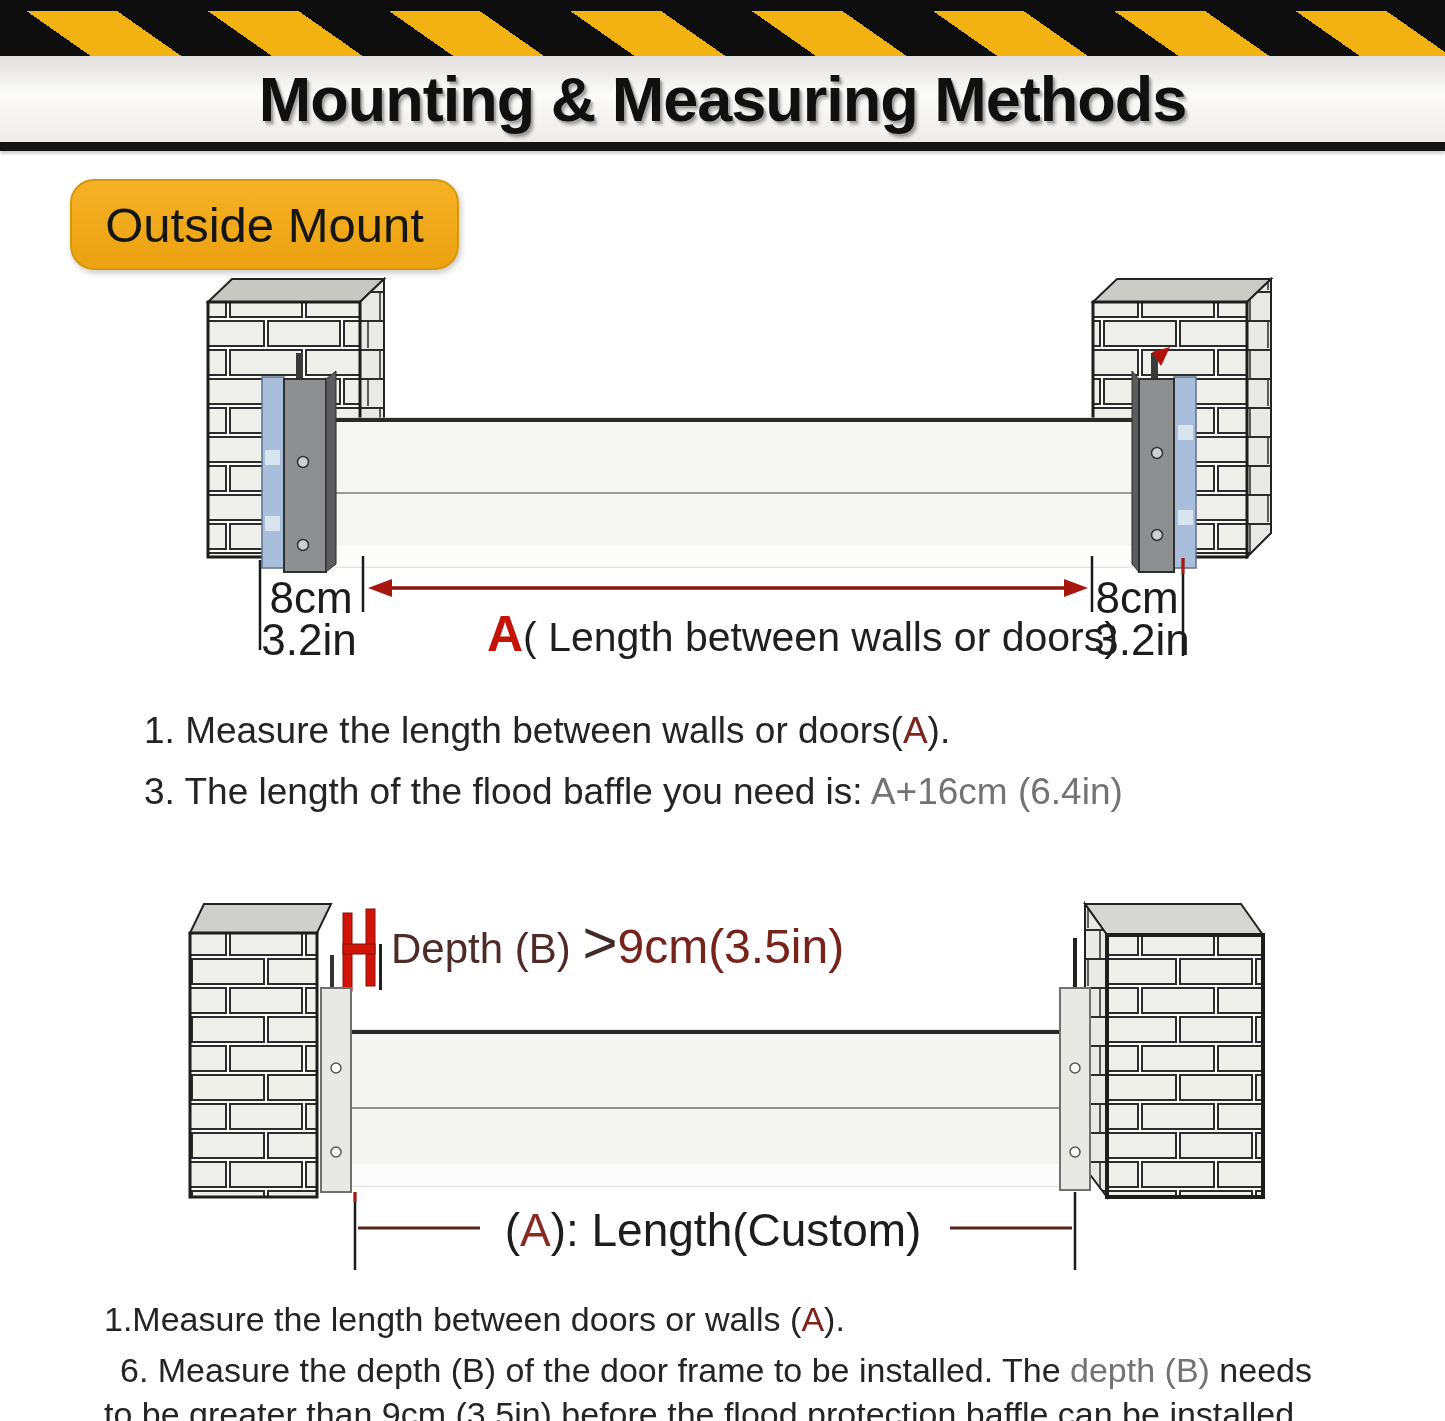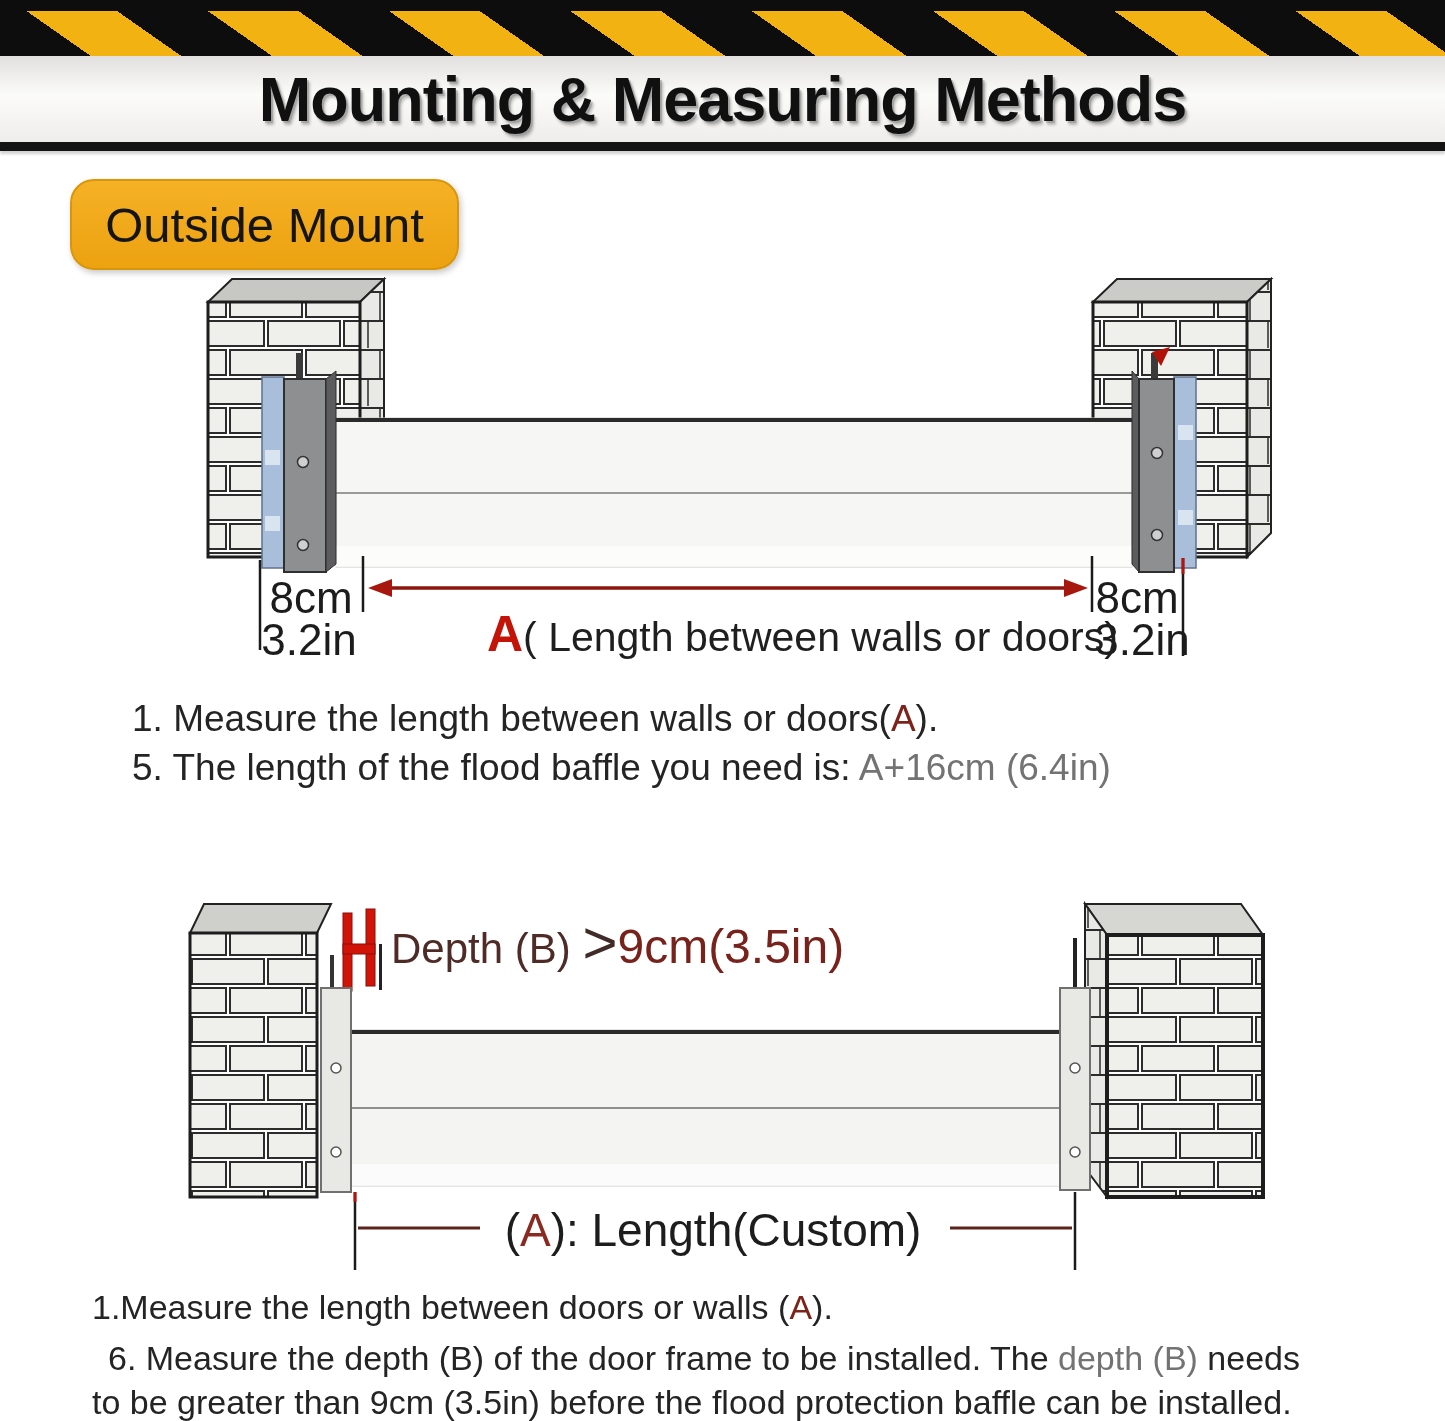--- a/index.html
+++ b/index.html
@@ -36,21 +36,21 @@
     margin-left:45px;
   }
   #pill-outside{top:179px;}
   #pill-inside{top:806px;}
   
   .diag{position:absolute;left:0;}
   #diag1{top:268px;width:1445px;height:412px;}
   #diag2{top:895px;width:1445px;height:385px;}
   svg text{font-family:"Liberation Sans",sans-serif;}
   
-  .instr p{margin:0;}
+  .instr p{margin:12px;}
   #instr-outside{position:absolute;left:132px;top:694px;font-size:37px;line-height:49px;color:#242424;}
   #instr-bottom-1{position:absolute;left:92px;top:1288px;font-size:34px;color:#242424;}
   #instr-bottom-2{position:absolute;left:92px;top:1336px;width:1325px;font-size:34px;line-height:44px;color:#242424;text-indent:16px;}
   .mk{color:#737373;}
   .mk-bright{color:#7c241c;}
 </style>
 </head>
 <body>
 
 <div class="page">
@@ -142,21 +142,21 @@
 
     <text x="311" y="613" text-anchor="middle" font-size="44" fill="#1c1c1c"><tspan>8cm</tspan></text>
     <text x="309" y="655" text-anchor="middle" font-size="44" fill="#1c1c1c"><tspan>3.2in</tspan></text>
     <text x="1137" y="613" text-anchor="middle" font-size="44" fill="#1c1c1c"><tspan>8cm</tspan></text>
     <text x="1142" y="655" text-anchor="middle" font-size="44" fill="#1c1c1c"><tspan>3.2in</tspan></text>
     <text x="487" y="651" font-size="41" fill="#1f1f1f"><tspan font-size="50" font-weight="bold" fill="#c41408">A</tspan><tspan>( Length between walls or doors)</tspan></text>
   </svg>
 
   <div class="instr" id="instr-outside">
     <p><span>1. Measure the length between walls or doors(</span><span class="mk-bright">A</span><span>).</span></p>
-    <p><span>5. The length of the flood baffle you need is: </span><span class="mk">A+16cm (6.4in)</span><span></span></p>
+    <p><span>3. The length of the flood baffle you need is: </span><span class="mk">A+16cm (6.4in)</span><span></span></p>
   </div>
 
   <svg id="diag2" class="diag" viewBox="0 895 1445 385">
 
     <g>
       <polygon points="190,933 317,933 331,904 204,904" fill="#cfcfcc" stroke="#222" stroke-width="2"></polygon>
       <rect x="190" y="933" width="127" height="264" fill="url(#pbrick)" stroke="#1d1d1d" stroke-width="3"></rect>
     </g>
 
     <g>

